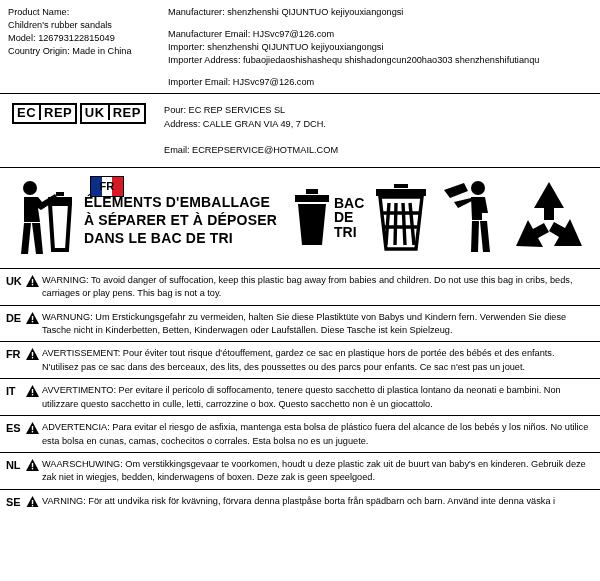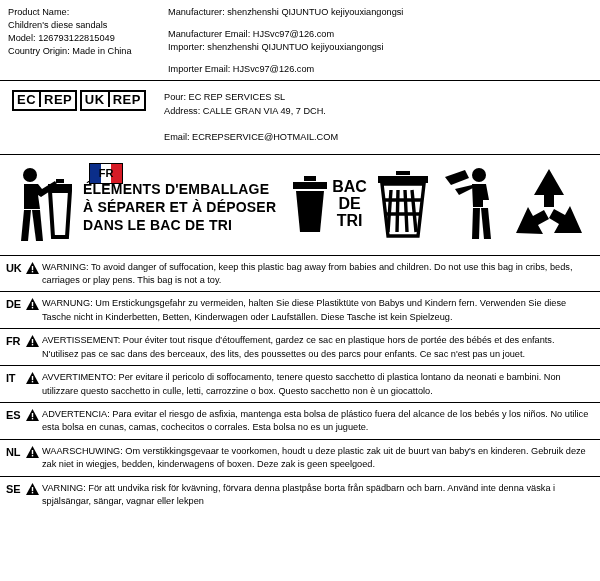--- a/index.html
+++ b/index.html
@@ -133,24 +133,23 @@
     letter-spacing: 0.2px;
     white-space: nowrap;
   }
   .bac-de-tri {
     display: flex;
     align-items: center;
     margin-left: 2px;
   }
   .bac-txt {
     font-weight: bold;
-    font-size: 16px;
+    font-size: 14px;
     line-height: 1.05;
     margin-left: 3px;
-    text-align: center;
   }
 
   
   .sec-warnings { padding: 0; }
   .warn-row {
     display: flex;
     align-items: flex-start;
     padding: 5px 6px 4px 6px;
   }
   .warn-lang {
@@ -175,28 +174,29 @@
   }
 </style>
 </head>
 <body>
 
 <div class="page">
 
   <div class="sec-product">
     <div class="prod-left">
       <div>Product Name:</div>
-      <div>Children's diese sandals</div>
+      <div>Children's rubber sandals</div>
       <div>Model: 126793122815049</div>
       <div>Country Origin: Made in China</div>
     </div>
     <div class="prod-right">
       <div>Manufacturer: shenzhenshi QIJUNTUO kejiyouxiangongsi</div>
       <div class="gap-block">Manufacturer Email: HJSvc97@126.com</div>
       <div>Importer: shenzhenshi QIJUNTUO kejiyouxiangongsi</div>
+      <div>Importer Address: fubaojiedaoshishashequ shishadongcun200hao303 shenzhenshifutianqu</div>
       <div class="gap-block">Importer Email: HJSvc97@126.com</div>
     </div>
   </div>
 
   <hr class="hr">
 
   <div class="sec-rep">
     <div class="rep-badges">
       <div class="badge">
         <span>EC</span><span class="sep"></span><span>REP</span>

